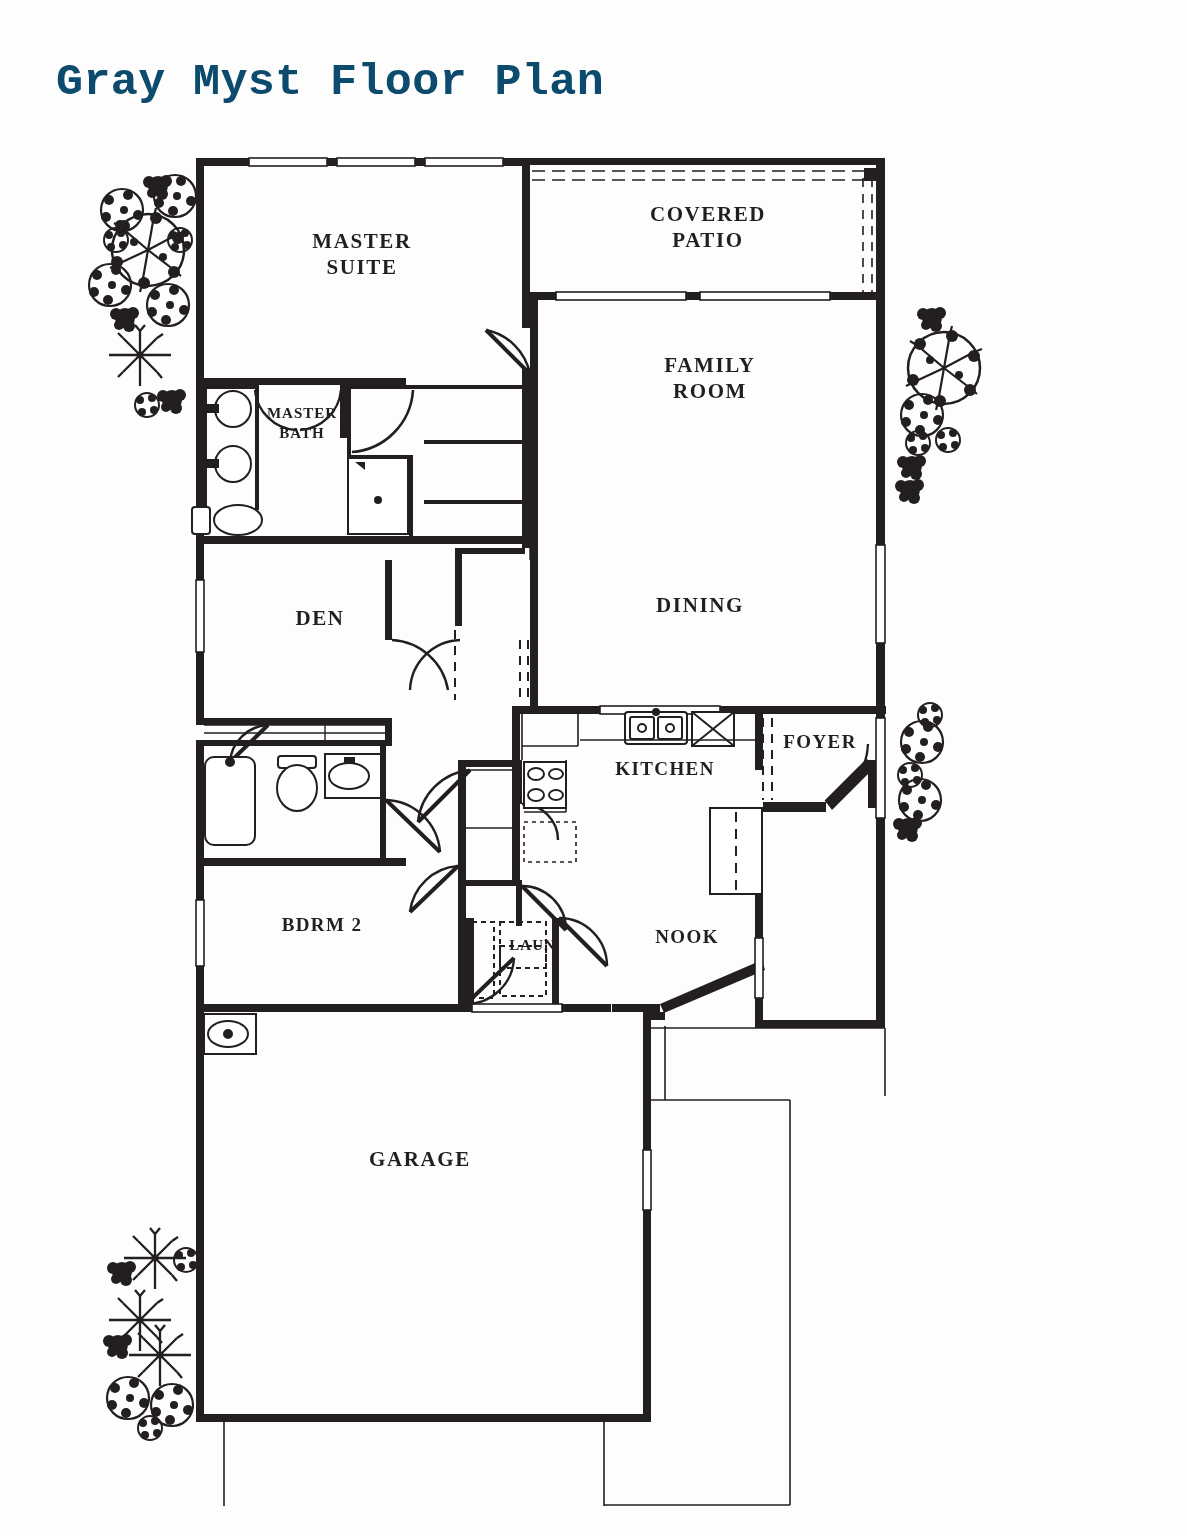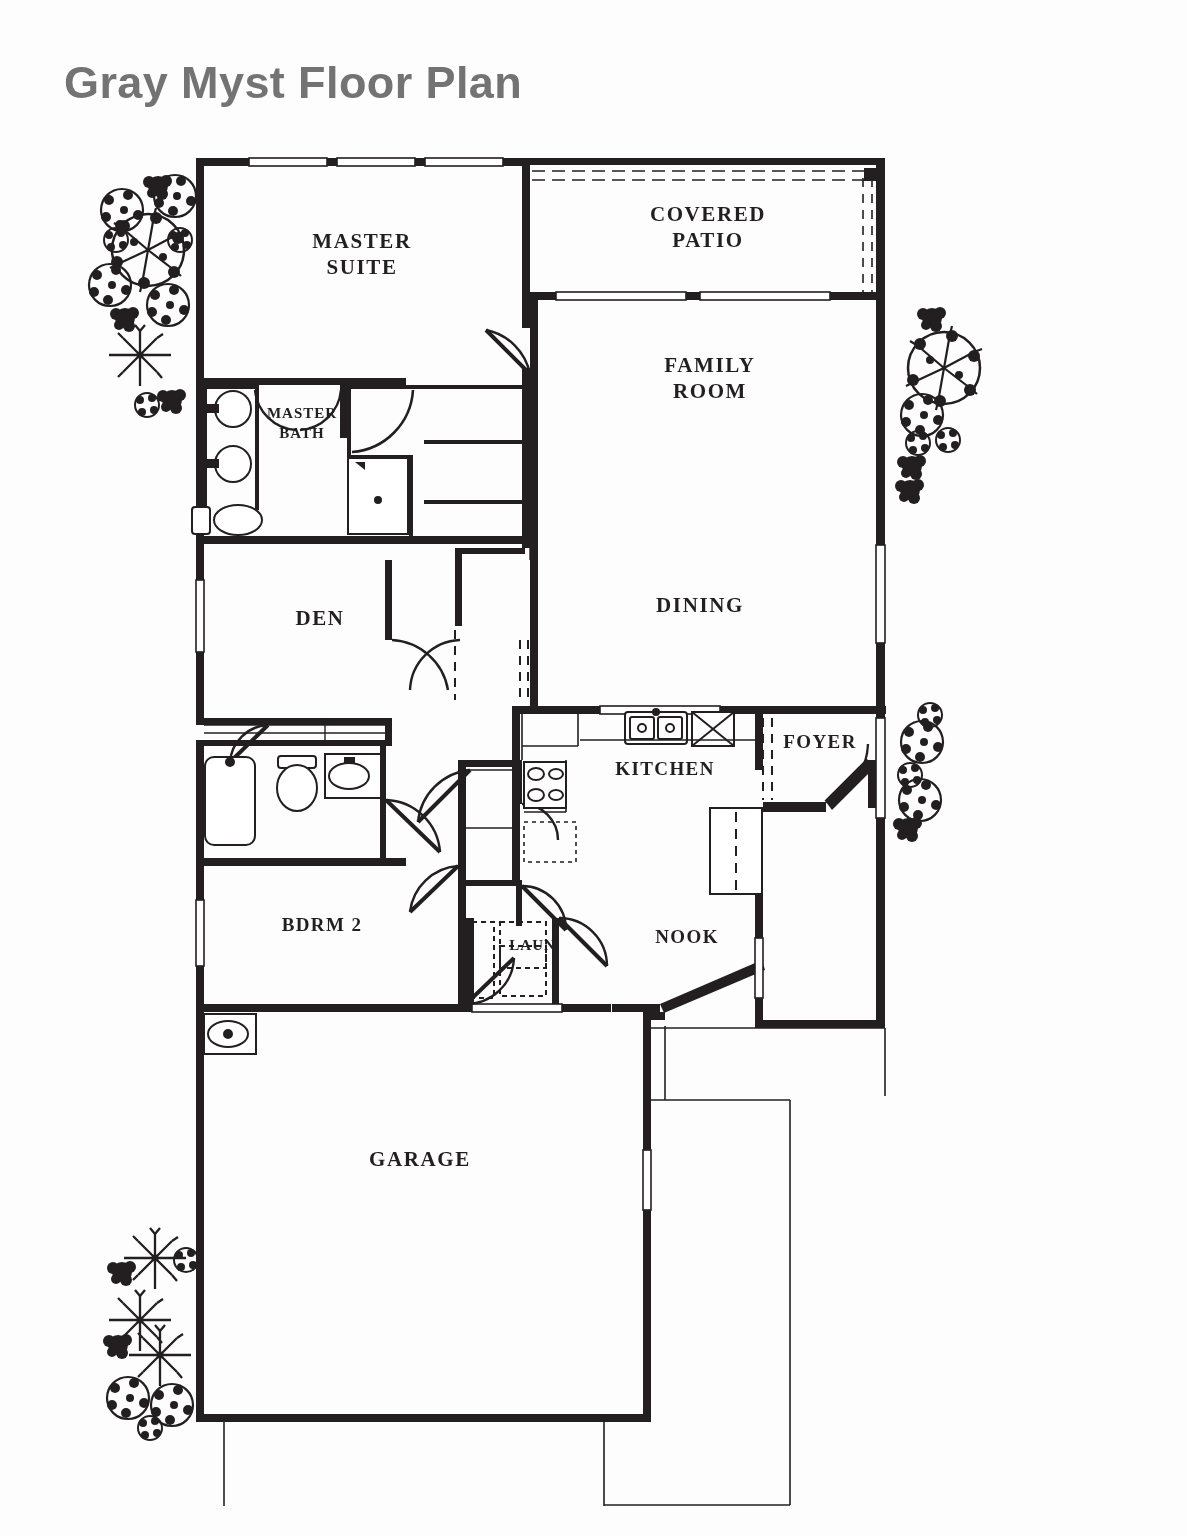--- a/index.html
+++ b/index.html
@@ -17,26 +17,26 @@
   }
   #page {
     position: absolute;
     left: 0; top: 0;
     width: 1187px;
     height: 1536px;
     background: #fdfdfd;
   }
   #plan-title {
     position: absolute;
-    left: 64px;
+    left: 56px;
     top: 57px;
-    font-family: Liberation Sans, sans-serif;
+    font-family: Liberation Mono, monospace;
     font-size: 45px;
     font-weight: 700;
-    color: #737373;
+    color: #0c4a6e;
     letter-spacing: 0.4px;
     white-space: nowrap;
   }
   #floorplan-svg {
     position: absolute;
     left: 0;
     top: 0;
   }
   .room-label {
     font-family: "Liberation Serif", "DejaVu Serif", serif;

